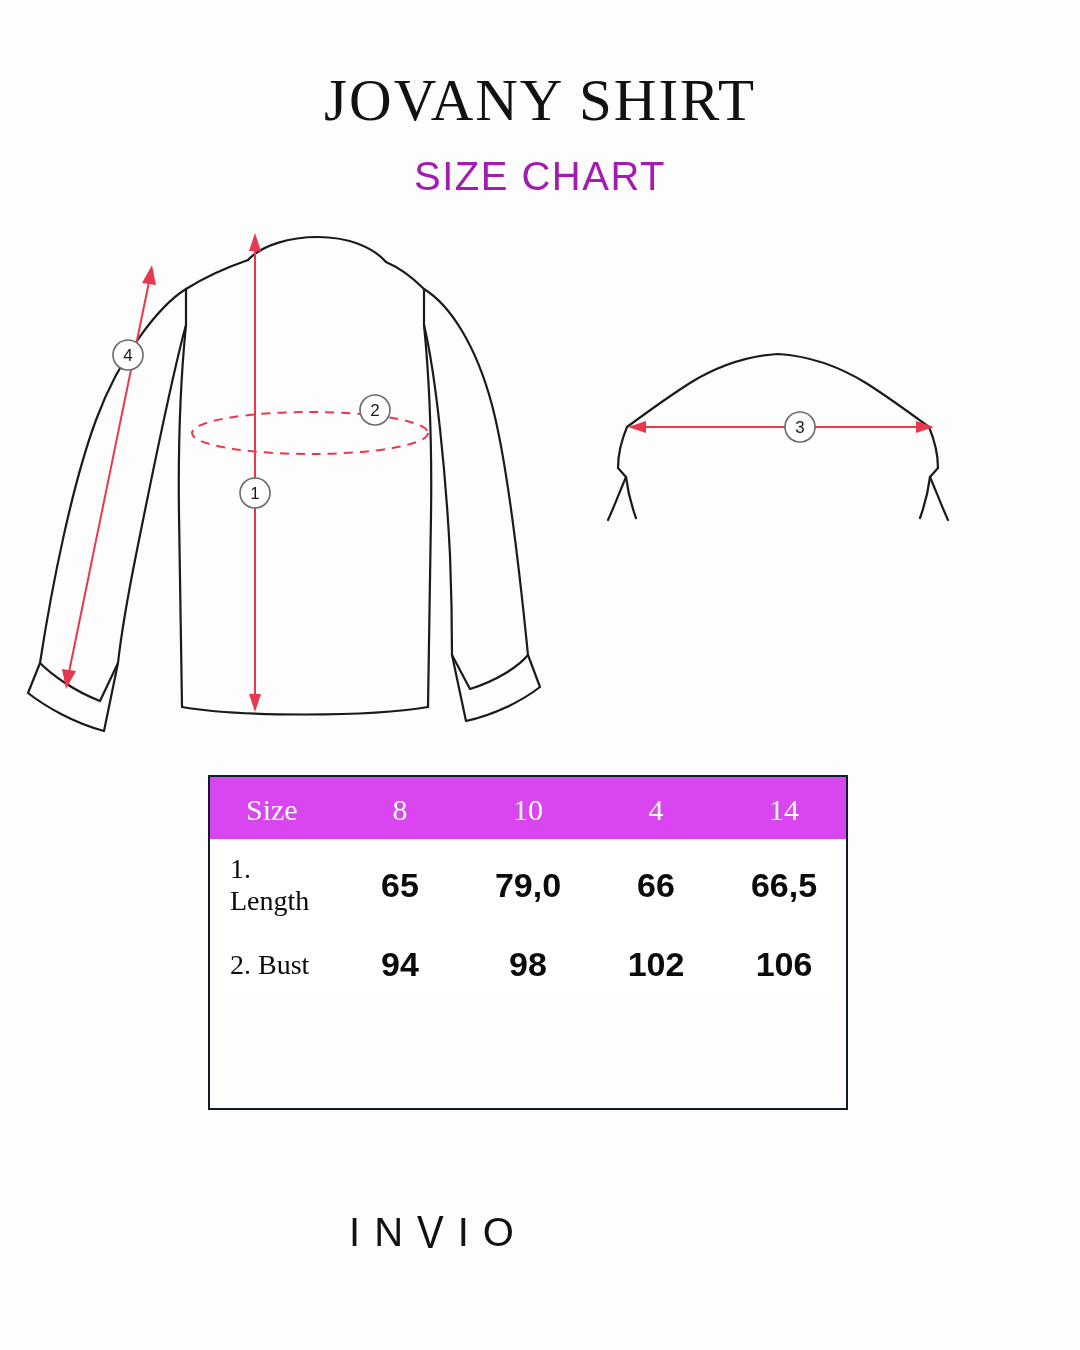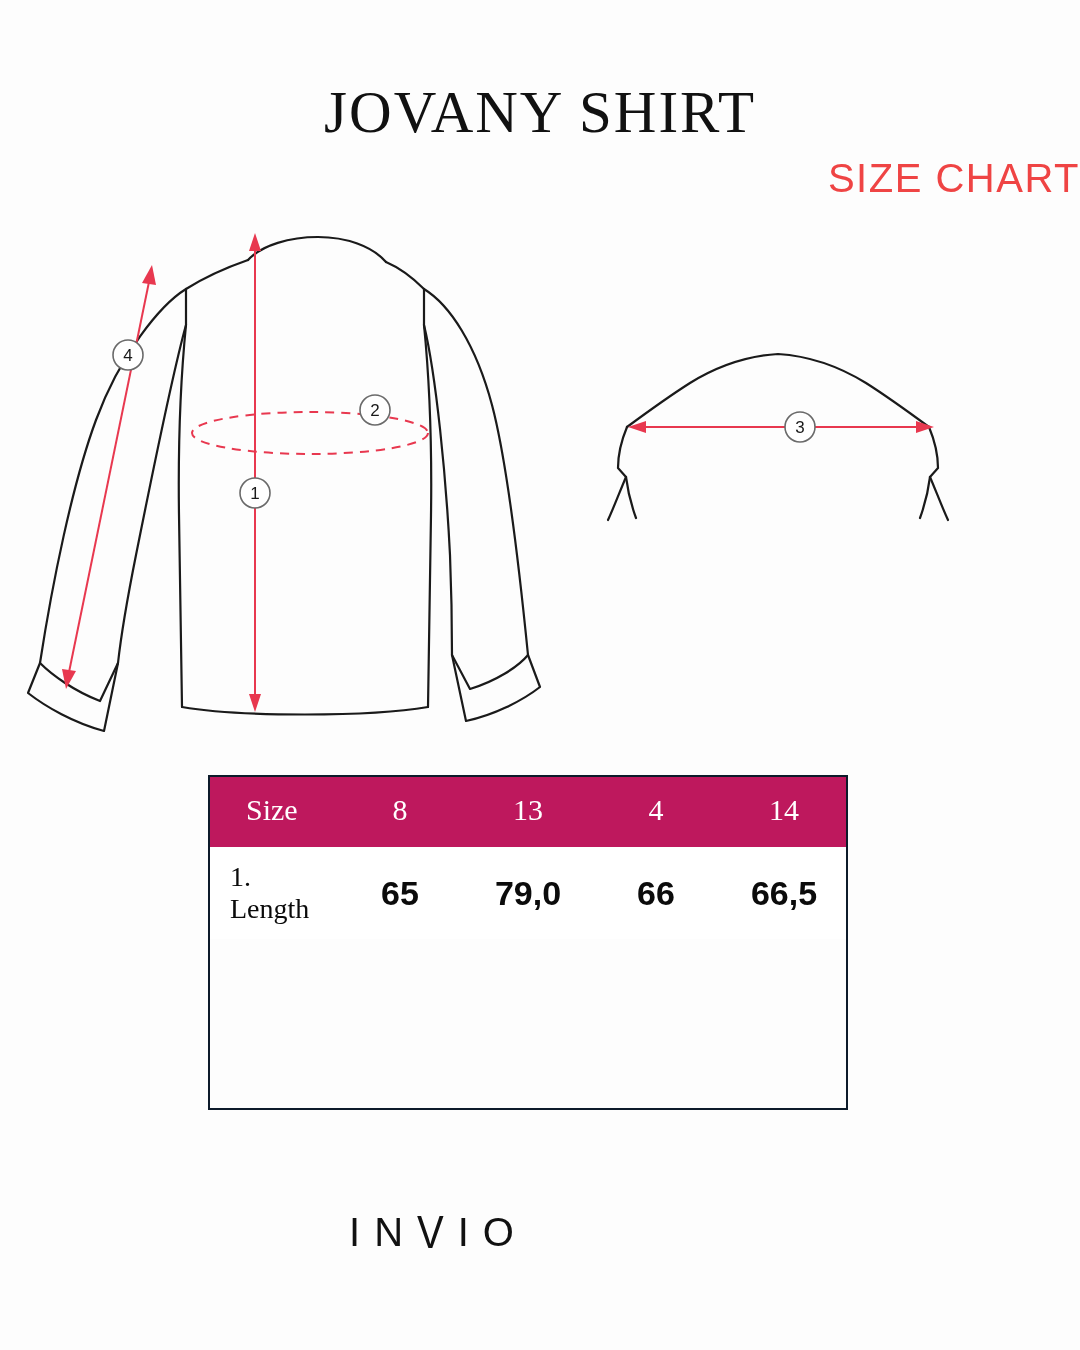--- a/index.html
+++ b/index.html
@@ -28,31 +28,30 @@
     left: 0;
     width: 1080px;
     text-align: center;
   }
   .title {
     font-family: "Liberation Serif", serif;
     font-size: 59px;
     letter-spacing: 2px;
     color: #111111;
     line-height: 1.05;
-    margin: 12px;
+    margin: 0;
     font-weight: 400;
   }
   .subtitle {
     font-family: "Liberation Sans", sans-serif;
     font-size: 40px;
     letter-spacing: 1.5px;
-    color: #ef4444;
-    margin: 6px 0 0 0;
+    color: #a21caf;
+    margin: 22px 0 0 0;
     font-weight: 300;
-    text-align: right;
   }
 
   
   .illustration {
     position: absolute;
     top: 215px;
     left: 0;
     width: 1080px;
     height: 530px;
   }
@@ -66,26 +65,26 @@
     top: 775px;
     left: 208px;
     width: 640px;
   }
   table.size-table {
     width: 640px;
     border-collapse: collapse;
     table-layout: fixed;
   }
   table.size-table thead th {
-    background: #be185d;
+    background: #d946ef;
     color: #ffffff;
     font-family: "Liberation Serif", serif;
     font-weight: 400;
     font-size: 30px;
-    padding: 18px 0 20px 0;
+    padding: 18px 0 12px 0;
     text-align: center;
   }
   table.size-table thead th.label-col {
     text-align: left;
     padding-left: 38px;
     font-size: 30px;
   }
   table.size-table tbody {
     background: #ffffff;
     padding-left: 8px;
@@ -226,33 +225,40 @@
       </g>
     </svg>
   </div>
 
   <div class="table-wrap">
     <table class="size-table">
       <thead>
         <tr>
           <th class="label-col">Size</th>
           <th>8</th>
-          <th>13</th>
+          <th>10</th>
           <th>4</th>
           <th>14</th>
         </tr>
       </thead>
       <tbody>
         <tr>
           <td class="row-label">1. Length</td>
           <td>65</td>
           <td>79,0</td>
           <td>66</td>
           <td>66,5</td>
         </tr>
+        <tr>
+          <td class="row-label">2. Bust</td>
+          <td>94</td>
+          <td>98</td>
+          <td>102</td>
+          <td>106</td>
+        </tr>
       </tbody>
     </table>
   </div>
   <div class="table-border"></div>
 
   <div class="brand"><span>IN</span><span class="vee">V</span><span>IO</span></div>
 
 </div>
 
 </body></html>

